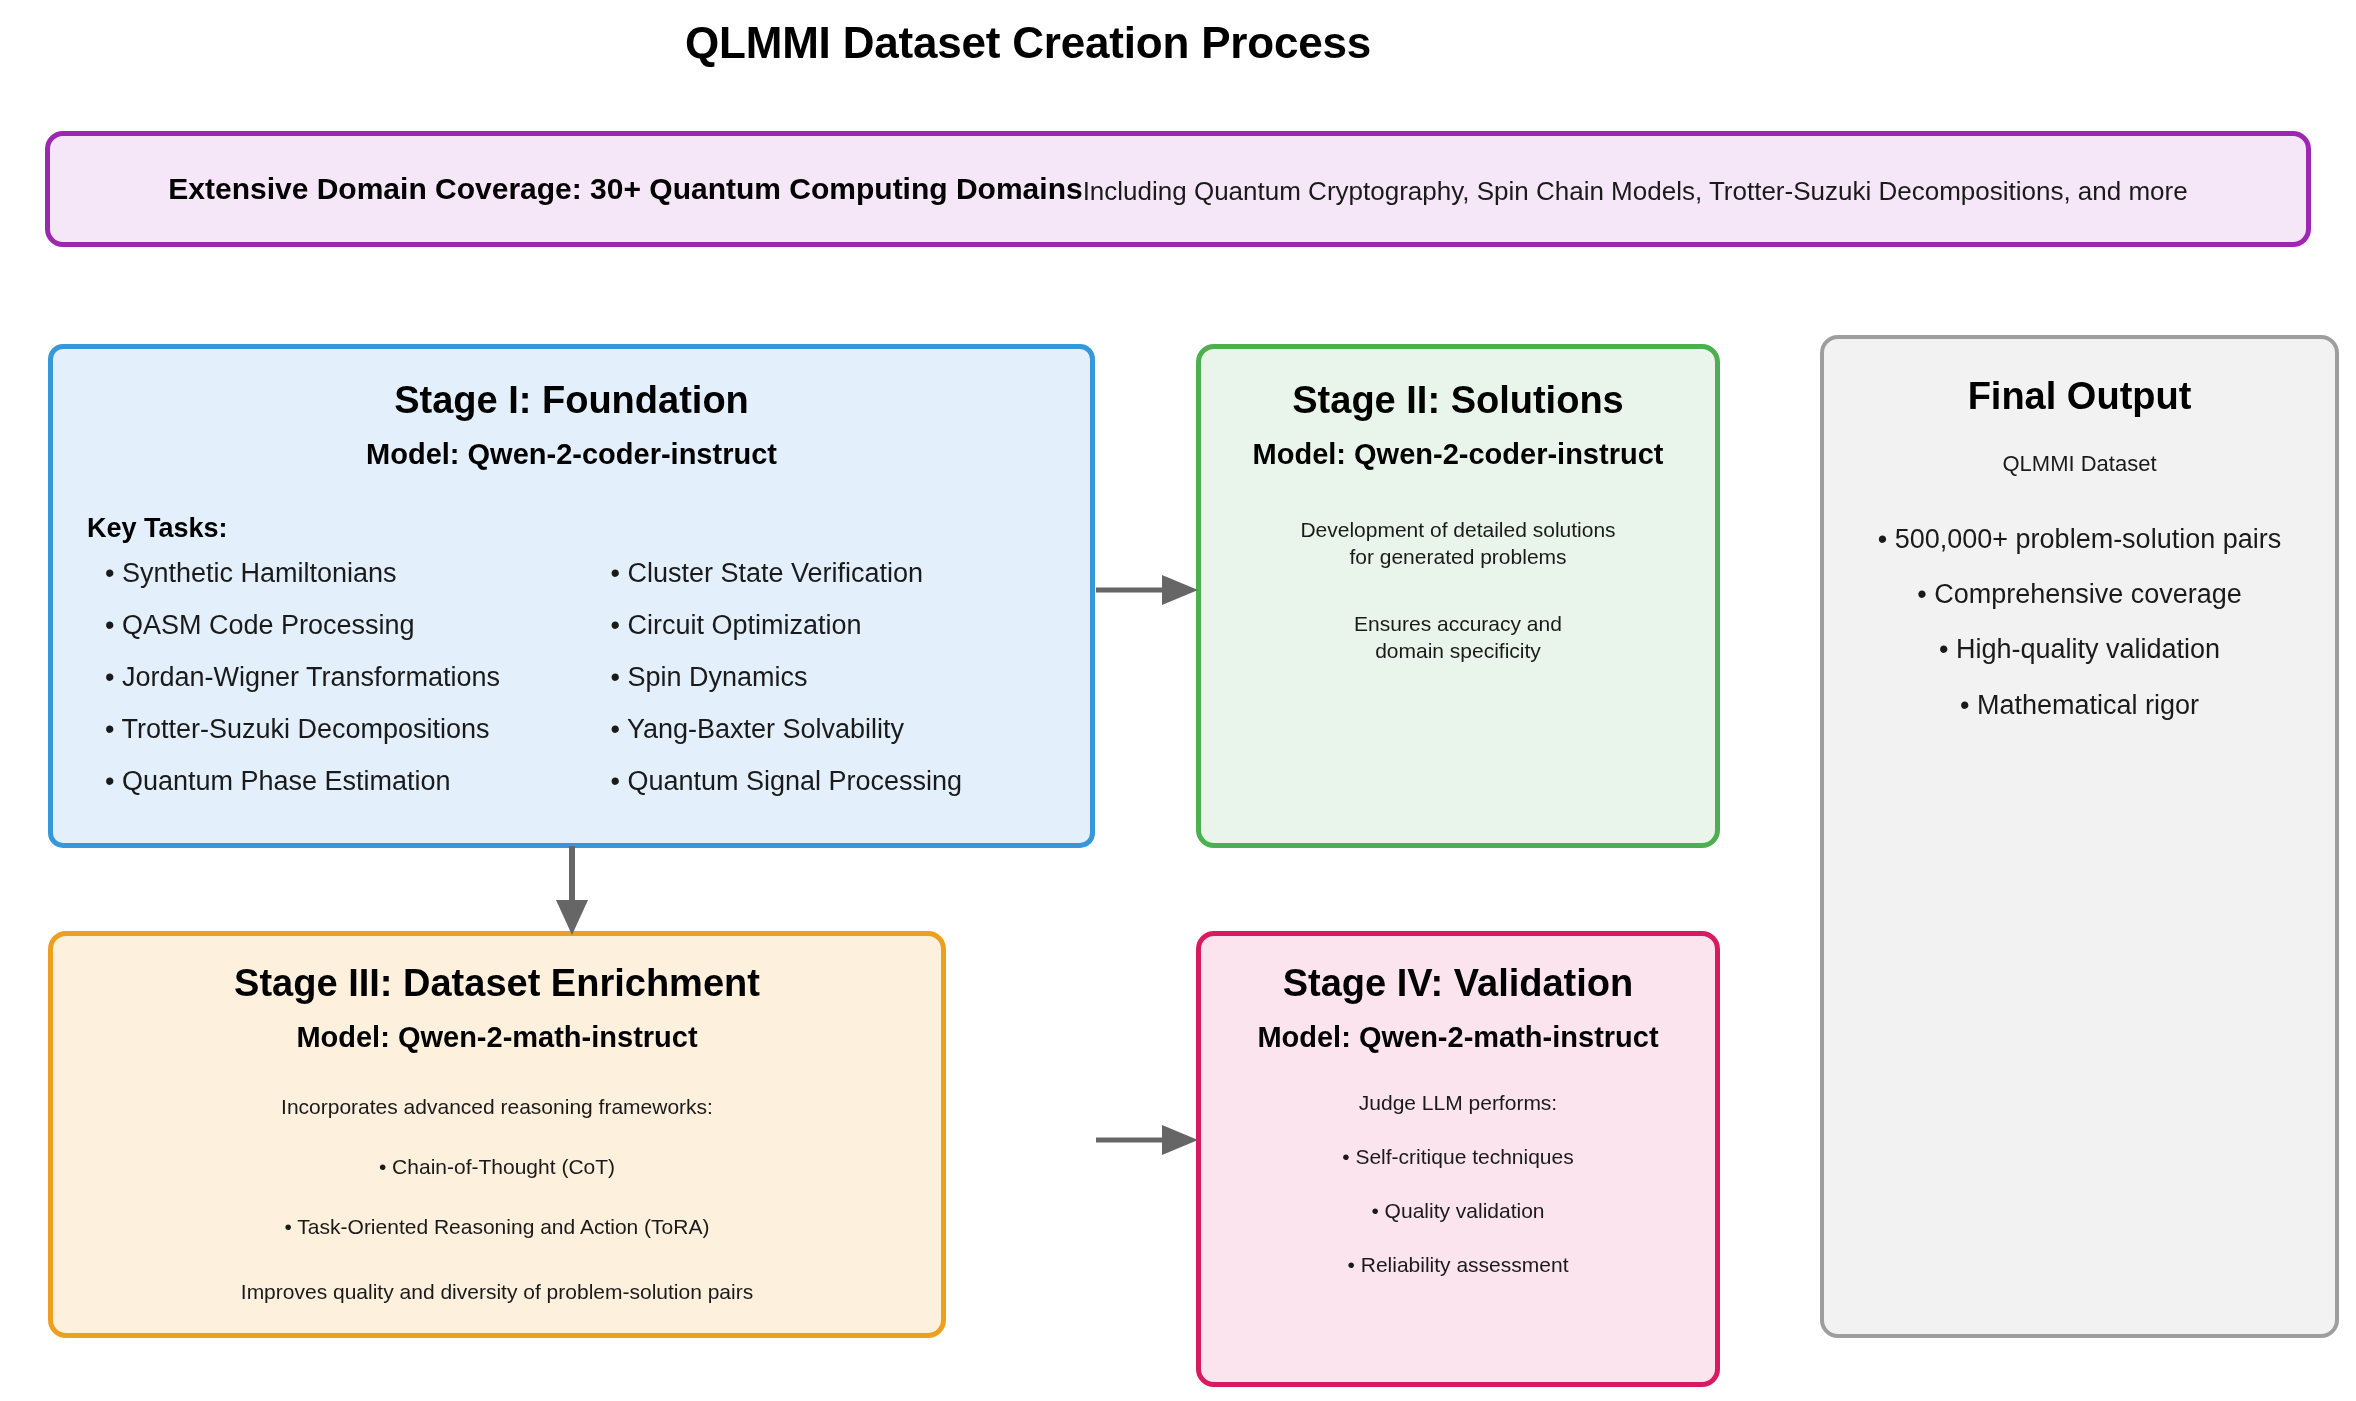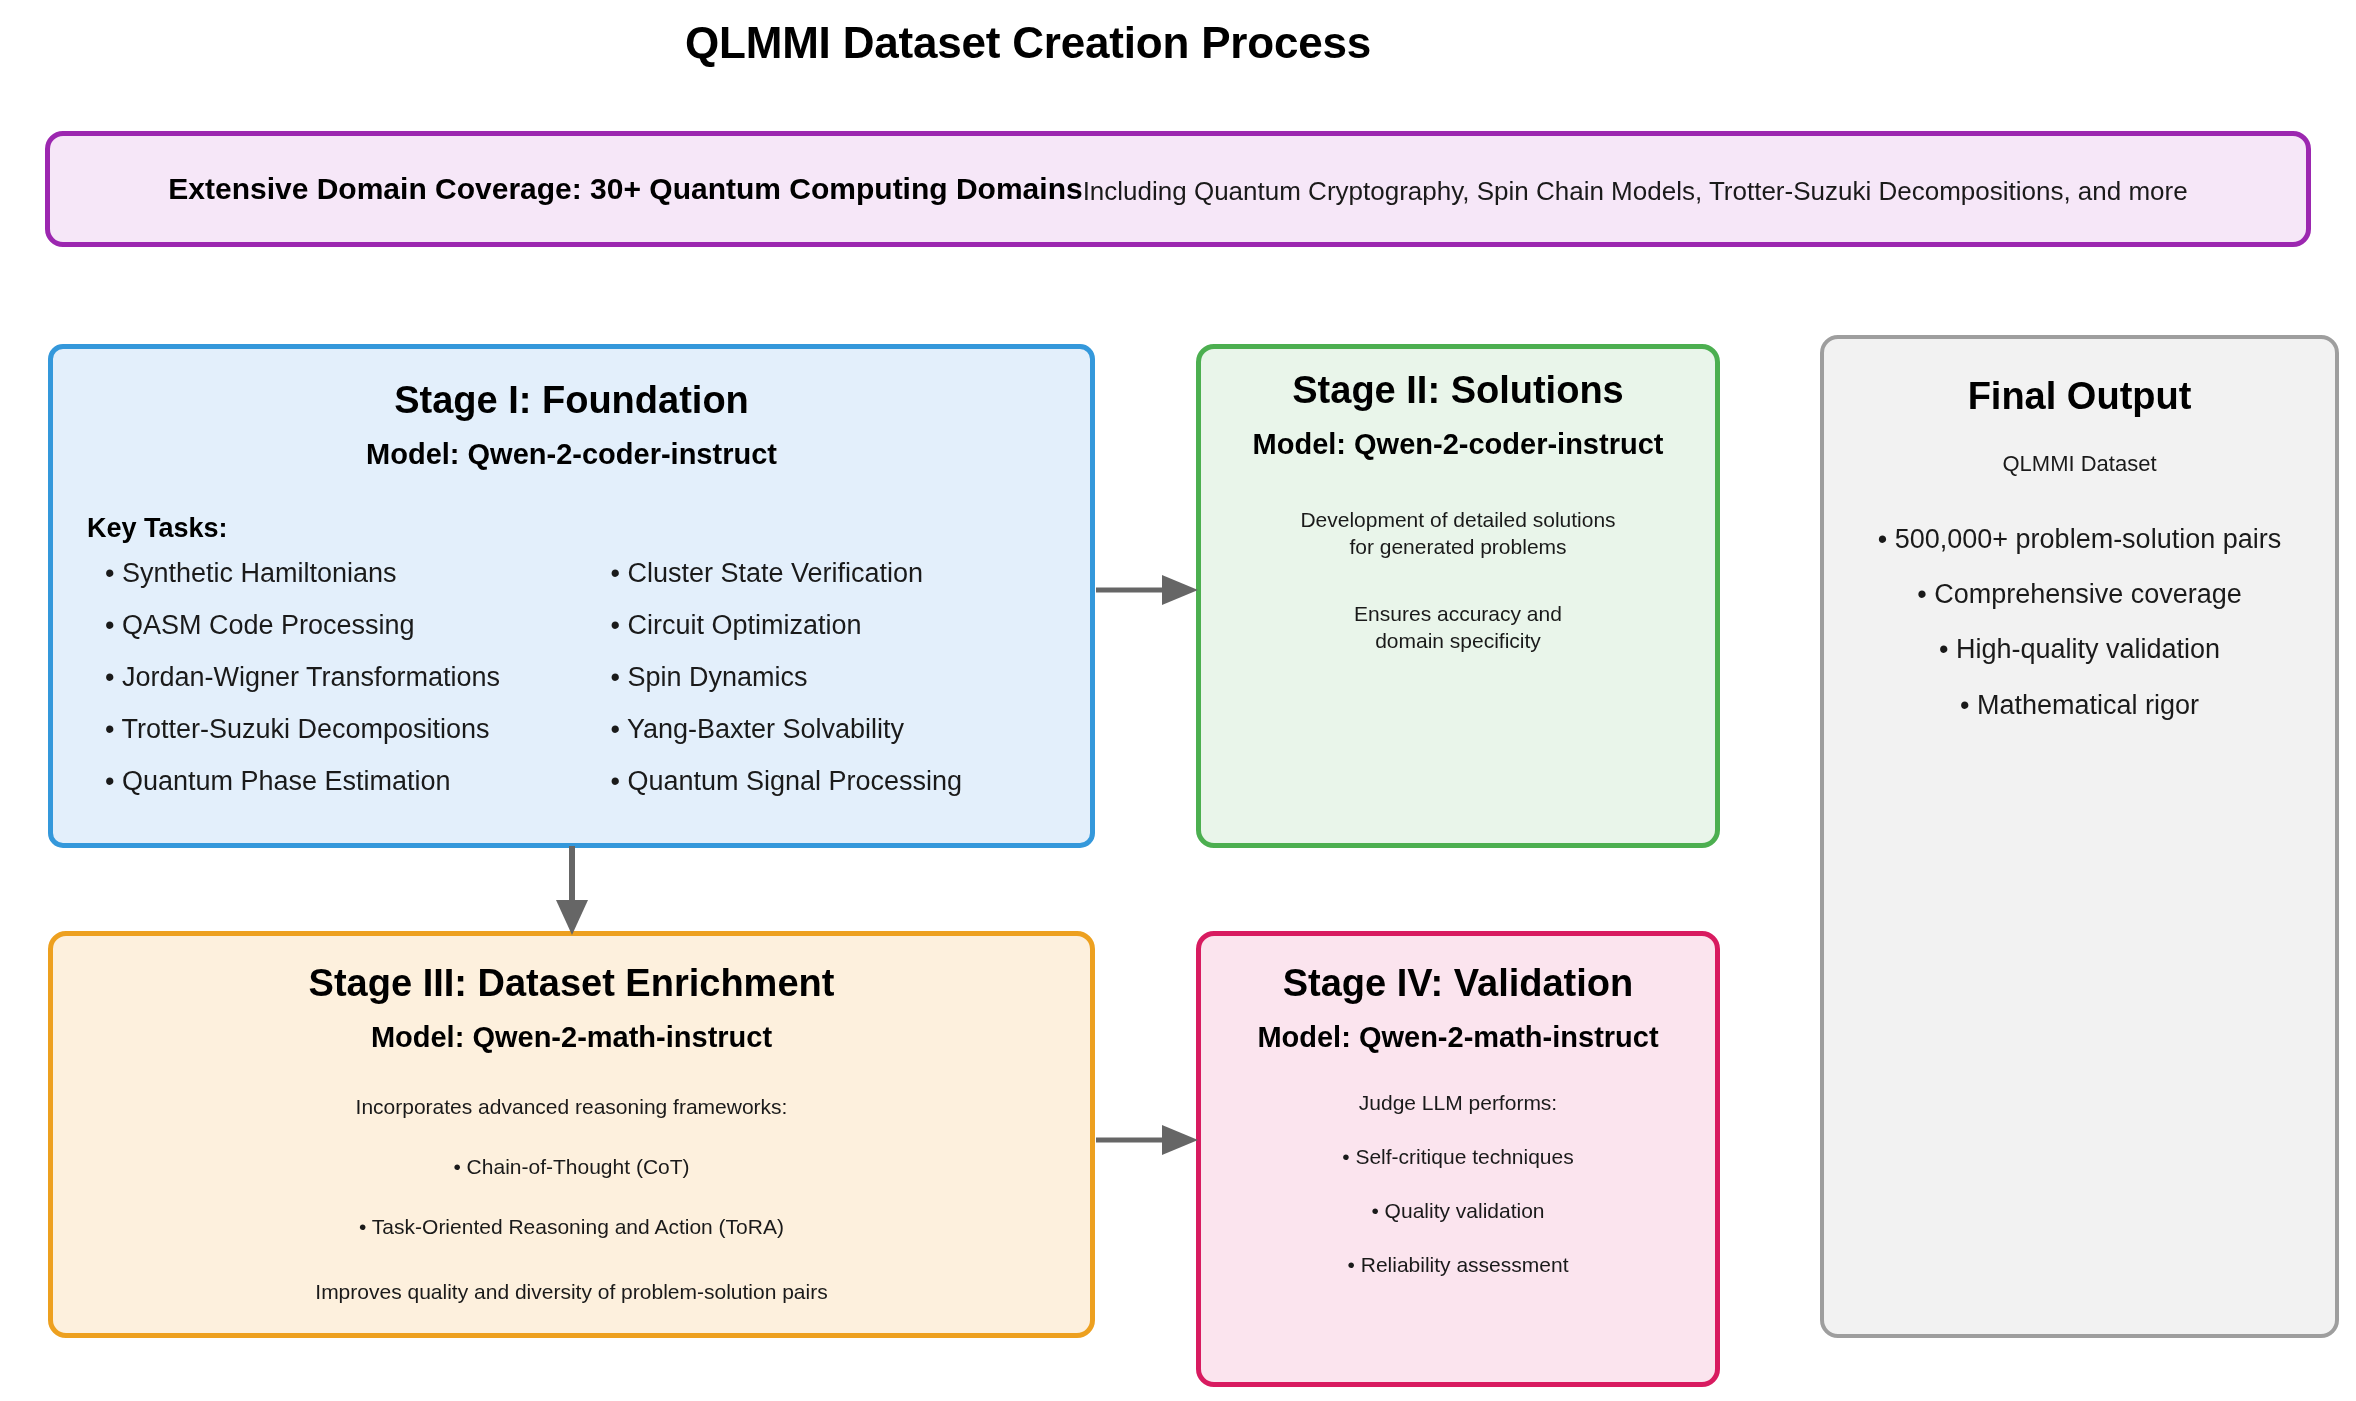--- a/index.html
+++ b/index.html
@@ -127,21 +127,21 @@
   .task-item.first { margin-top: 0; }
 
   
   #stage-2 {
     left: 1196px;
     top: 344px;
     width: 524px;
     height: 504px;
     background: #e9f5ea;
     border-color: #4caf50;
-    padding: 12px 16px 0 16px;
+    padding: 22px 16px 0 16px;
   }
   #stage-2 .stage-head { margin-top: 8px; }
   #stage-2 .para { margin-top: 46px; }
   #stage-2 .para.second { margin-top: 40px; }
 
   
   #final-output {
     left: 1820px;
     top: 335px;
     width: 519px;
@@ -164,21 +164,21 @@
     font-size: 27px;
     color: #1a1a1a;
     margin-bottom: 27px;
     line-height: 1.05;
   }
 
   
   #stage-3 {
     left: 48px;
     top: 931px;
-    width: 1047px;
+    width: 898px;
     height: 407px;
     background: #fdf0dd;
     border-color: #eda01f;
     padding: 20px 20px 0 20px;
   }
   #stage-3 .stage-head { margin-top: 6px; }
   #stage-3 .para { margin-top: 40px; }
   #stage-3 .bullet { margin-top: 33px; }
   #stage-3 .para.last { margin-top: 38px; }
 

